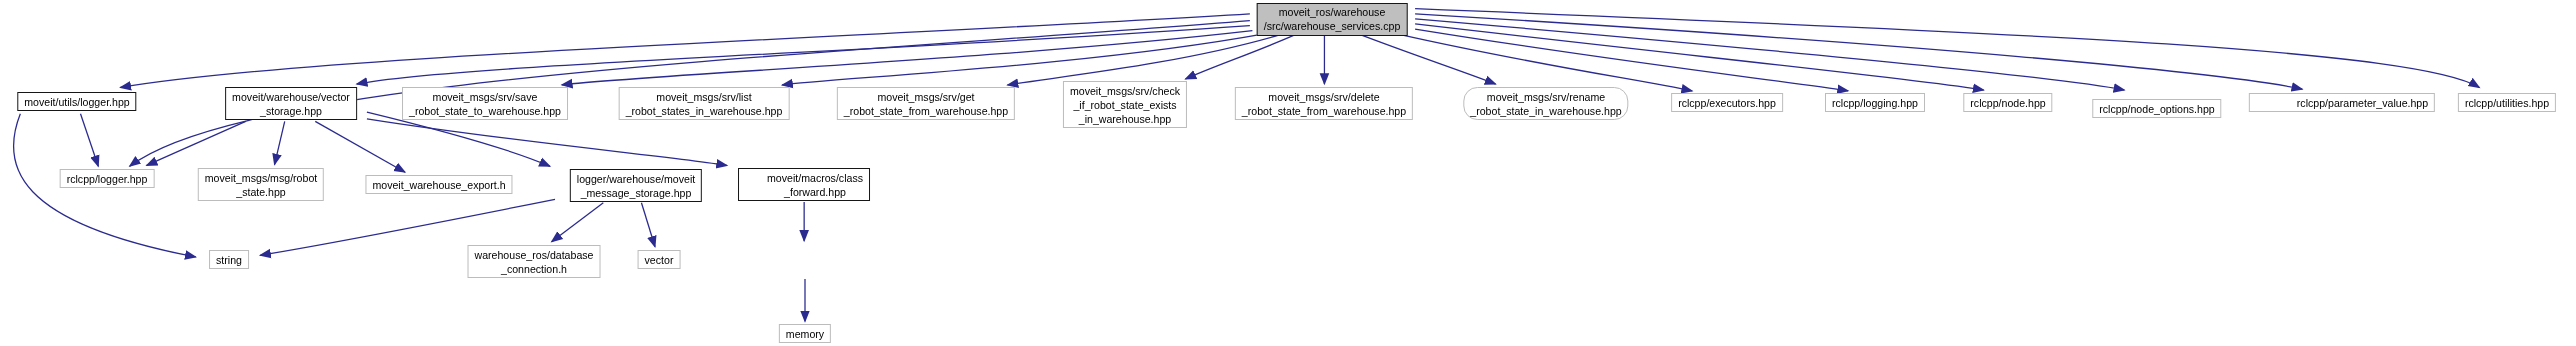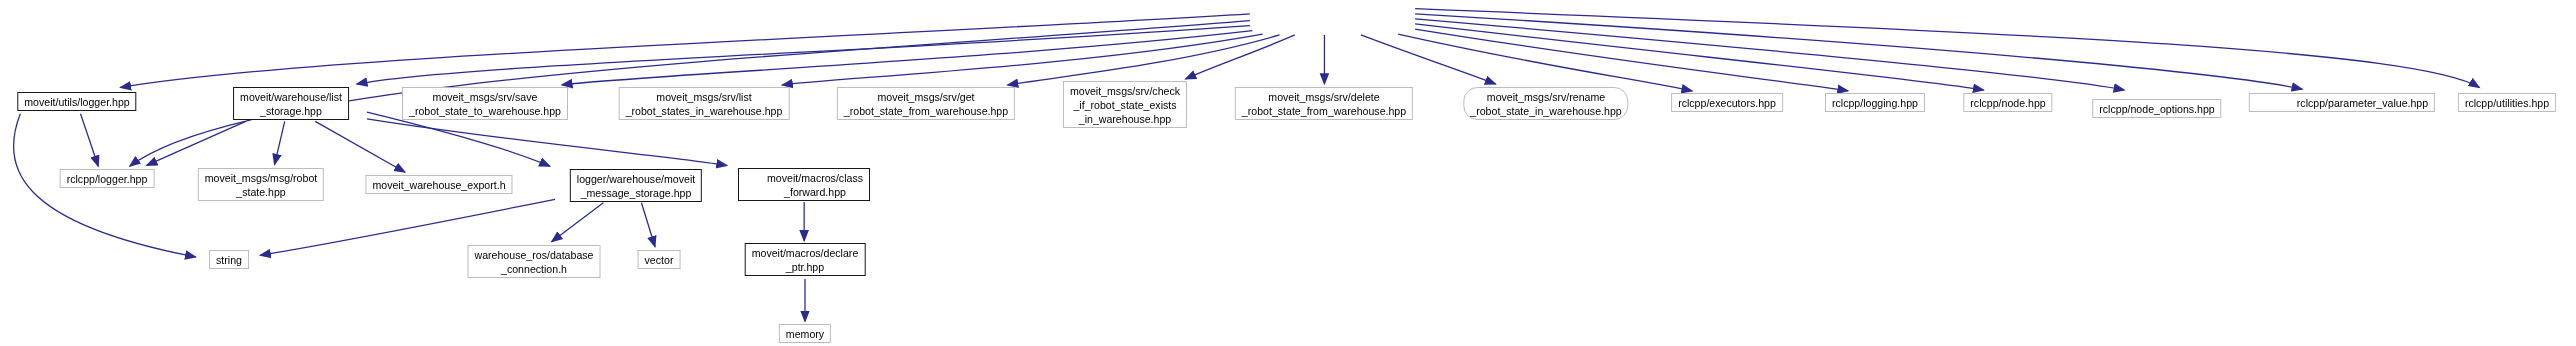--- a/index.html
+++ b/index.html
@@ -62,23 +62,25 @@
     <path d="M372,143 L478,203" marker-end="url(#arrow)"></path>
     <path d="M433,132 C540,158 612,180 649,196" marker-end="url(#arrow)"></path>
     <path d="M433,140 C610,168 792,184 858,195" marker-end="url(#arrow)"></path>
     <path d="M712,239 L651,285" marker-end="url(#arrow)"></path>
     <path d="M757,239 L773,291" marker-end="url(#arrow)"></path>
     <path d="M655,235 C520,262 392,287 307,301" marker-end="url(#arrow)"></path>
     <path d="M949,238 L949,284" marker-end="url(#arrow)"></path>
     <path d="M950,329 L950,379" marker-end="url(#arrow)"></path>
   </svg>
 
+  <div class="node root" style="left:1332px;top:2.5px;">moveit_ros/warehouse
+/src/warehouse_services.cpp</div>
 
   <div class="node linked" style="left:77px;top:92px;">moveit/utils/logger.hpp</div>
-  <div class="node linked" style="left:291px;top:87px;">moveit/warehouse/list
+  <div class="node linked" style="left:291px;top:87px;">moveit/warehouse/vector
 _storage.hpp</div>
   <div class="node" style="left:485px;top:87px;">moveit_msgs/srv/save
 _robot_state_to_warehouse.hpp</div>
   <div class="node" style="left:704px;top:87px;">moveit_msgs/srv/list
 _robot_states_in_warehouse.hpp</div>
   <div class="node" style="left:926px;top:87px;">moveit_msgs/srv/get
 _robot_state_from_warehouse.hpp</div>
   <div class="node" style="left:1125px;top:81px;">moveit_msgs/srv/check
 _if_robot_state_exists
 _in_warehouse.hpp</div>
@@ -99,19 +101,17 @@
   <div class="node" style="left:439px;top:175px;">moveit_warehouse_export.h</div>
   <div class="node linked" style="left:636px;top:169px;">logger/warehouse/moveit
 _message_storage.hpp</div>
   <div class="node linked" style="left:804px;top:168px;padding-left:28px;">moveit/macros/class
 _forward.hpp</div>
 
   <div class="node" style="left:229px;top:250px;">string</div>
   <div class="node" style="left:534px;top:245px;">warehouse_ros/database
 _connection.h</div>
   <div class="node" style="left:659px;top:250px;">vector</div>
-  <div class="node linked" style="left:805px;top:243px;">moveit/macros/declare
-_ptr.hpp</div>
 
   <div class="node" style="left:805px;top:324px;">memory</div>
 
 </div>
 
 
 </body></html>

